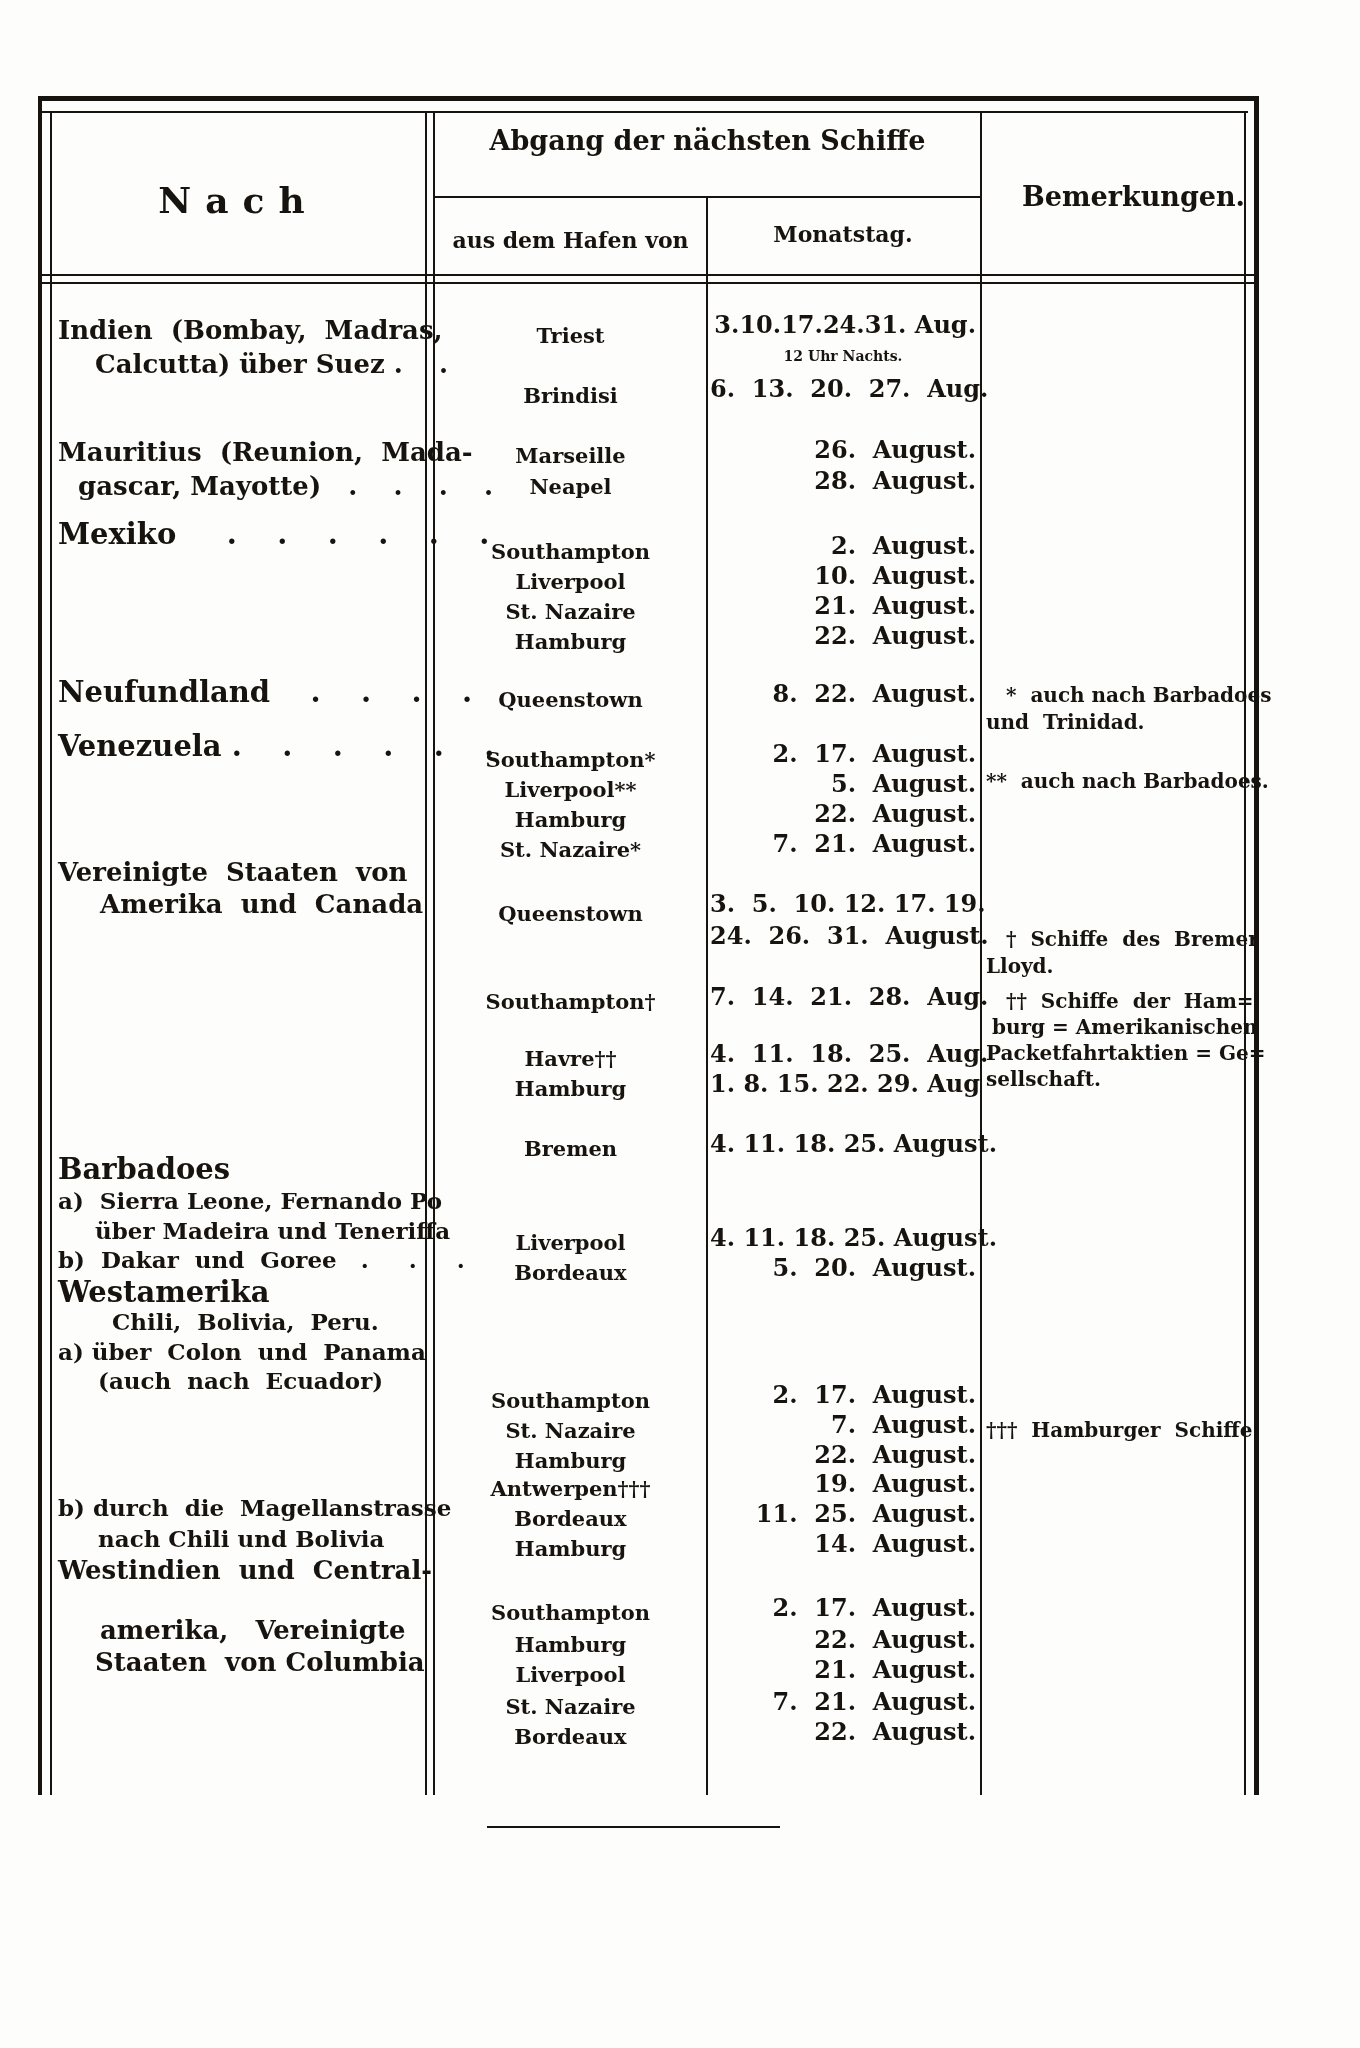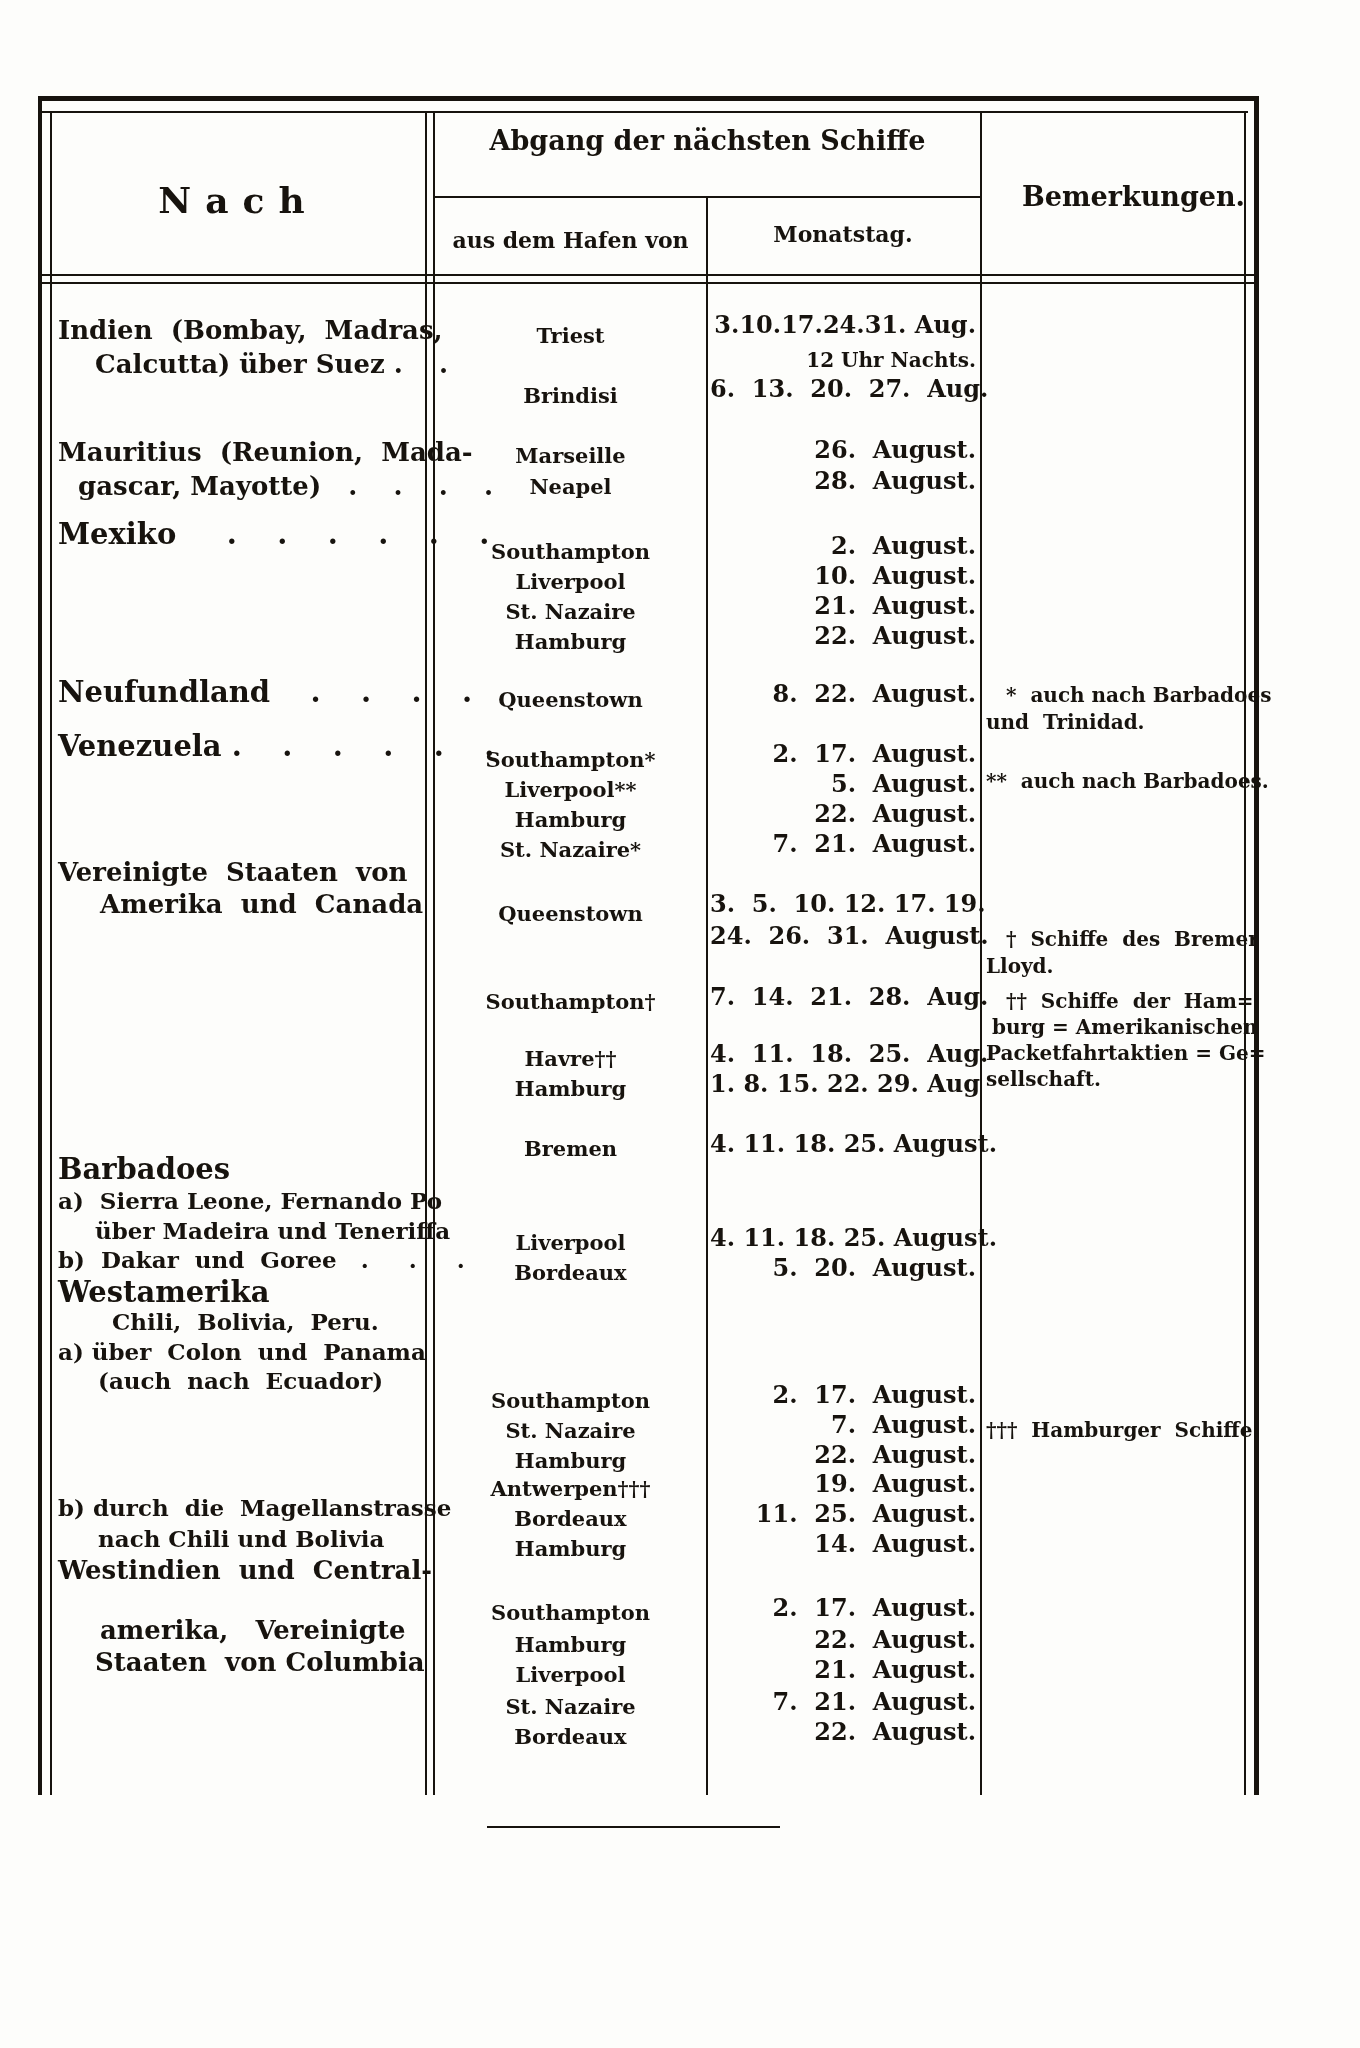--- a/index.html
+++ b/index.html
@@ -20,21 +20,21 @@
   .hdr-monat   { left:706px; top:222px; width:274px; text-align:center; font-size:22px; }
   .hdr-bem     { left:980px; top:182px; width:307px; text-align:center; font-size:27px; }
 
   .dest-xl { font-size:29px; }
   .dest-l  { font-size:26px; }
   .dest-m  { font-size:23px; }
 
   .port  { left:435px; width:271px; text-align:center; font-size:21px; }
   .dates { left:710px; width:266px; text-align:right; font-size:24px; }
   .dleft { text-align:left; }
-  .note  { left:710px; width:266px; text-align:right; font-size:20px; }
+  .note  { left:710px; width:266px; text-align:center; font-size:14px; }
   .remark{ font-size:20px; }
 </style>
 </head>
 <body>
 
 <div id="page">
 
   <div class="hl" style="left:38px;top:96px;width:1221px;height:5px;"></div>
   <div class="hl" style="left:38px;top:111px;width:1210px;height:2px;"></div>
   <div class="vl" style="left:38px;top:96px;width:4px;height:1699px;"></div>

